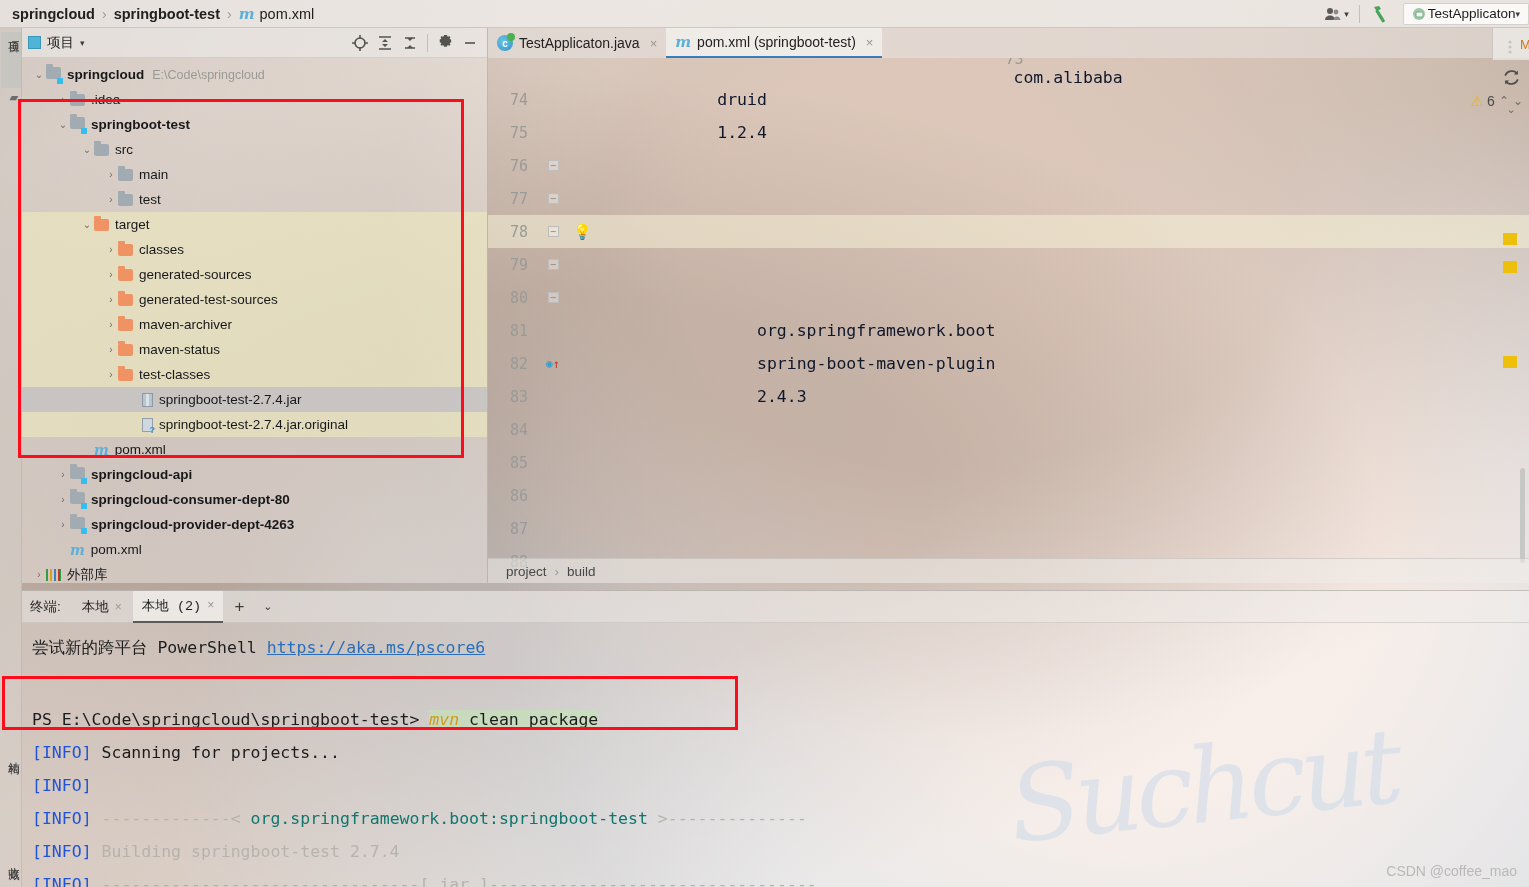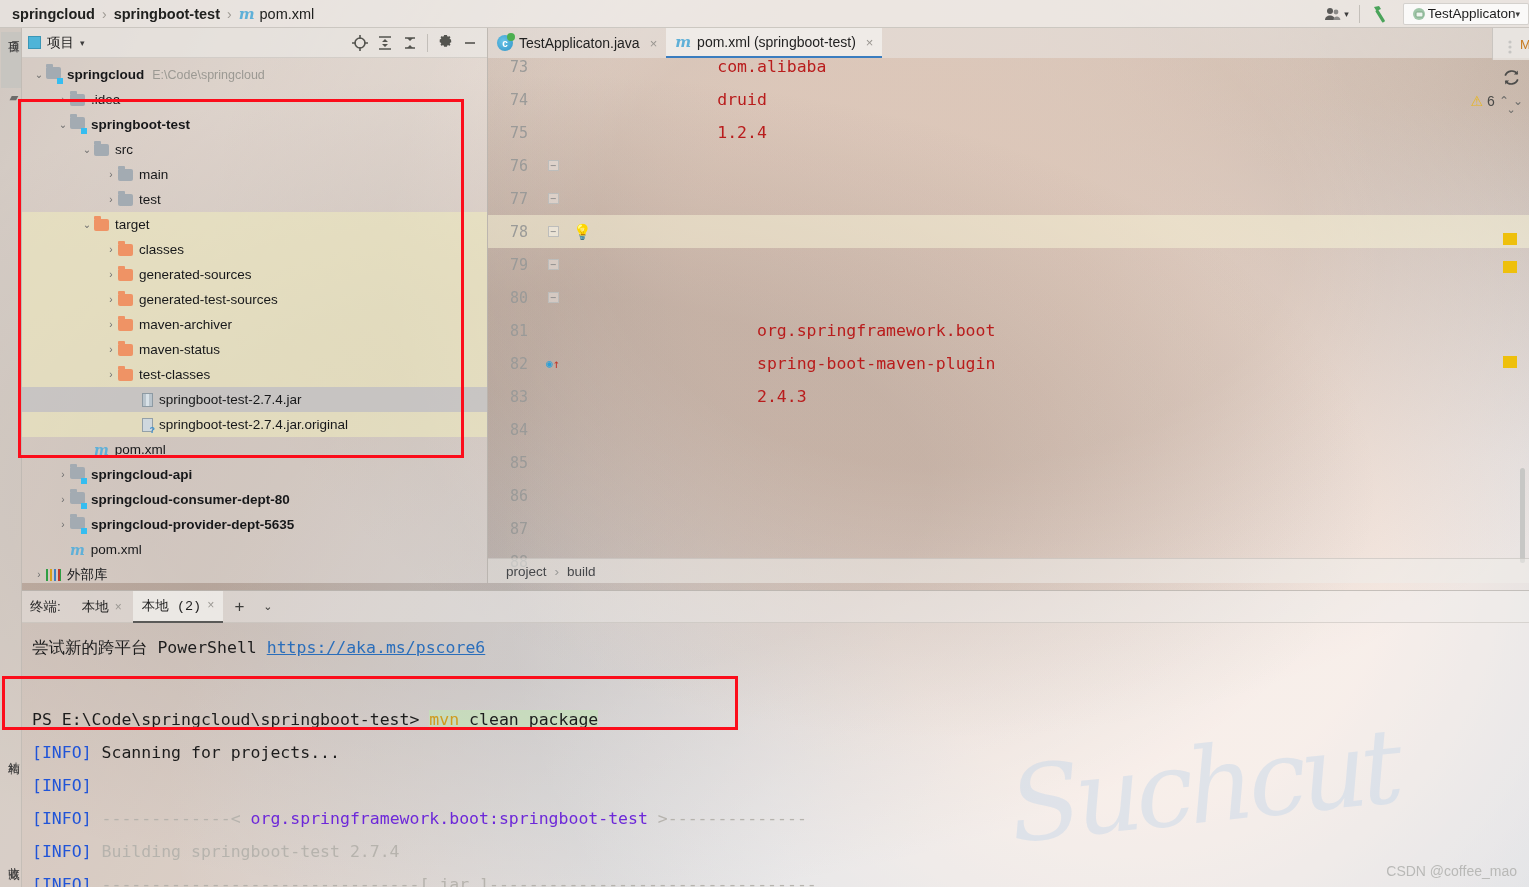--- a/index.html
+++ b/index.html
@@ -121,21 +121,21 @@
     position:relative;
   }
   .javaic:after{content:"";position:absolute;right:-2px;top:-2px;width:8px;height:8px;background:#4caf50;border-radius:50%;}
 
   .codearea{ position:relative; height:510px; overflow:hidden; }
   .codeline{ height:33px; display:flex; align-items:center; white-space:pre; font-family:"DejaVu Sans Mono","Liberation Mono",monospace; font-size:16.5px; }
   .lnum{ width:50px; text-align:right; padding-right:10px; color:#9a9a98; font-size:15px; }
   .gut{ width:30px; display:flex; align-items:center; justify-content:center; color:#b4b4b2; font-size:13px;}
   .codetxt{ flex:1; }
   .tagb{ color:#1b40d8; }
-  .tagb-d{ color:#b91c1c; }
+  .tagb-d{ color:#0f172a; }
   .hl-line{ background:rgba(248,244,215,.52); }
   .hl-tok{ background:rgba(155,222,222,.62); }
   .bulb{ color:#f5a623; font-size:15px; }
   .fold-m{ width:11px;height:11px;border:1px solid #bdbdbb;display:flex;align-items:center;justify-content:center;font-size:10px;color:#888;background:rgba(255,255,255,.35);}
 
   .warnbar{
     position:absolute; right:0; top:30px; width:44px; height:510px;
     display:flex; flex-direction:column; align-items:flex-end;
   }
   .wb-head{ display:flex; align-items:center; gap:4px; height:26px; padding-right:6px; font-size:14px; color:#4a4a48;}
@@ -173,23 +173,23 @@
   .tt.active{ background:rgba(249,249,248,.55); border-bottom:2px solid #5a5a58;font-family:Liberation Mono, monospace; }
   .tt .x{ color:#9b9893; font-size:12px; }
   .tt-plus{ padding:0 9px; font-size:17px; color:#3d3d3b; }
   .tt-chev{ padding:0 8px; font-size:11px; color:#3d3d3b; }
 
   .term-body{ position:relative; padding:8px 0 0 10px; font-family:"DejaVu Sans Mono","Liberation Mono",monospace; font-size:16.5px; }
   .tline{ height:33px; display:flex; align-items:center; white-space:pre; }
   .t-link{ color:#2a6ebb; text-decoration:underline; }
   .t-info{ color:#2054d8; }
   .t-dim{ color:#b6b3ad; }
-  .t-teal{ color:#6d28d9; }
+  .t-teal{ color:#0f766e; }
   .t-green-bg{ background:rgba(193,227,181,.62); }
-  .t-mvn{ color:#cf9b20; }
+  .t-mvn{ color:#cf9b20;font-style:italic; }
   .t-cmd{ color:#1c1c1c; }
 
   .watermark{
     position:absolute; right:132px; bottom:40px; z-index:2;
     font-family:"DejaVu Serif",serif; font-style:italic; font-size:104px;
     color:rgba(168,196,226,.42); letter-spacing:-6px; transform:rotate(-6deg);
     user-select:none; pointer-events:none;
   }
   .csdn{
     position:absolute; right:12px; bottom:8px; z-index:25;
@@ -410,21 +410,21 @@
         <span class="fic">
           <span style="position:relative;display:inline-block"><span class="fold grey"></span><span class="mod-badge"></span></span>
         </span>
         <span class="lbl bold">springcloud-consumer-dept-80</span>
       </div>
       <div class="row" style="padding-left: 34px;">
         <span class="arw">›</span>
         <span class="fic">
           <span style="position:relative;display:inline-block"><span class="fold grey"></span><span class="mod-badge"></span></span>
         </span>
-        <span class="lbl bold">springcloud-provider-dept-5635</span>
+        <span class="lbl bold">springcloud-provider-dept-4263</span>
       </div>
       <div class="row" style="padding-left: 34px;">
         <span class="arw"></span>
         <span class="fic">
           <span class="pom-blue">m</span>
         </span>
         <span class="lbl">pom.xml</span>
       </div>
       <div class="row" style="padding-left: 10px;">
         <span class="arw">›</span>
@@ -457,21 +457,21 @@
             <circle cx="2" cy="3" r="1.6" fill="#6a6a68"></circle>
             <circle cx="2" cy="8" r="1.6" fill="#6a6a68"></circle>
             <circle cx="2" cy="13" r="1.6" fill="#6a6a68"></circle>
           </svg>
       </span>
     </div>
   </div>
 
   <div class="codearea">
     <div id="code-root">
-        <div class="codeline" style="margin-top: -8px;"><span class="lnum">73</span><span class="gut"></span><span class="gut"></span><span class="codetxt"><span class="tagb-d">&nbsp;&nbsp;&nbsp;&nbsp;&nbsp;&nbsp;&nbsp;&nbsp;&nbsp;&nbsp;&nbsp;&nbsp;</span><span class="tagb"><groupid></groupid></span><span class="tagb-d">com.alibaba</span><span class="tagb"></span></span></div>
+        <div class="codeline" style="margin-top: -8px; flex-direction: column;"><span class="lnum">73</span><span class="gut"></span><span class="gut"></span><span class="codetxt"><span class="tagb-d">&nbsp;&nbsp;&nbsp;&nbsp;&nbsp;&nbsp;&nbsp;&nbsp;&nbsp;&nbsp;&nbsp;&nbsp;</span><span class="tagb"><groupid></groupid></span><span class="tagb-d">com.alibaba</span><span class="tagb"></span></span></div>
         <div class="codeline"><span class="lnum">74</span><span class="gut"></span><span class="gut"></span><span class="codetxt"><span class="tagb-d">&nbsp;&nbsp;&nbsp;&nbsp;&nbsp;&nbsp;&nbsp;&nbsp;&nbsp;&nbsp;&nbsp;&nbsp;</span><span class="tagb"><artifactid></artifactid></span><span class="tagb-d">druid</span><span class="tagb"></span></span></div>
         <div class="codeline"><span class="lnum">75</span><span class="gut"></span><span class="gut"></span><span class="codetxt"><span class="tagb-d">&nbsp;&nbsp;&nbsp;&nbsp;&nbsp;&nbsp;&nbsp;&nbsp;&nbsp;&nbsp;&nbsp;&nbsp;</span><span class="tagb"><version></version></span><span class="tagb-d">1.2.4</span><span class="tagb"></span></span></div>
         <div class="codeline"><span class="lnum">76</span><span class="gut"><span class="fold-m">−</span></span><span class="gut"></span><span class="codetxt"><span class="tagb-d">&nbsp;&nbsp;&nbsp;&nbsp;&nbsp;&nbsp;&nbsp;&nbsp;</span><span class="tagb"></span></span></div>
         <div class="codeline"><span class="lnum">77</span><span class="gut"><span class="fold-m">−</span></span><span class="gut"></span><span class="codetxt"><span class="tagb-d">&nbsp;&nbsp;&nbsp;&nbsp;</span><span class="tagb"></span></span></div>
         <div class="codeline hl-line"><span class="lnum">78</span><span class="gut"><span class="fold-m">−</span></span><span class="gut"><span class="bulb">💡</span></span><span class="codetxt"><span class="tagb-d">&nbsp;&nbsp;&nbsp;&nbsp;</span><span class="hl-tok"><span class="tagb"><build></build></span></span></span></div>
         <div class="codeline"><span class="lnum">79</span><span class="gut"><span class="fold-m">−</span></span><span class="gut"></span><span class="codetxt"><span class="tagb-d">&nbsp;&nbsp;&nbsp;&nbsp;&nbsp;&nbsp;&nbsp;&nbsp;</span><span class="tagb"><plugins></plugins></span></span></div>
         <div class="codeline"><span class="lnum">80</span><span class="gut"><span class="fold-m">−</span></span><span class="gut"></span><span class="codetxt"><span class="tagb-d">&nbsp;&nbsp;&nbsp;&nbsp;&nbsp;&nbsp;&nbsp;&nbsp;&nbsp;&nbsp;&nbsp;&nbsp;</span><span class="tagb"><plugin></plugin></span></span></div>
         <div class="codeline"><span class="lnum">81</span><span class="gut"></span><span class="gut"></span><span class="codetxt"><span class="tagb-d">&nbsp;&nbsp;&nbsp;&nbsp;&nbsp;&nbsp;&nbsp;&nbsp;&nbsp;&nbsp;&nbsp;&nbsp;&nbsp;&nbsp;&nbsp;&nbsp;</span><span class="tagb"><groupid></groupid></span><span class="tagb-d">org.springframework.boot</span><span class="tagb"></span></span></div>
         <div class="codeline"><span class="lnum">82</span><span class="gut"><span style="color:#2aa0d8;font-size:11px;">◉</span><span style="color:#c0392b;font-size:12px;">↑</span></span><span class="gut"></span><span class="codetxt"><span class="tagb-d">&nbsp;&nbsp;&nbsp;&nbsp;&nbsp;&nbsp;&nbsp;&nbsp;&nbsp;&nbsp;&nbsp;&nbsp;&nbsp;&nbsp;&nbsp;&nbsp;</span><span class="tagb"><artifactid></artifactid></span><span class="tagb-d">spring-boot-maven-plugin</span><span class="tagb"></span></span></div>
         <div class="codeline"><span class="lnum">83</span><span class="gut"></span><span class="gut"></span><span class="codetxt"><span class="tagb-d">&nbsp;&nbsp;&nbsp;&nbsp;&nbsp;&nbsp;&nbsp;&nbsp;&nbsp;&nbsp;&nbsp;&nbsp;&nbsp;&nbsp;&nbsp;&nbsp;</span><span class="tagb"><version></version></span><span class="tagb-d">2.4.3</span><span class="tagb"></span></span></div>

